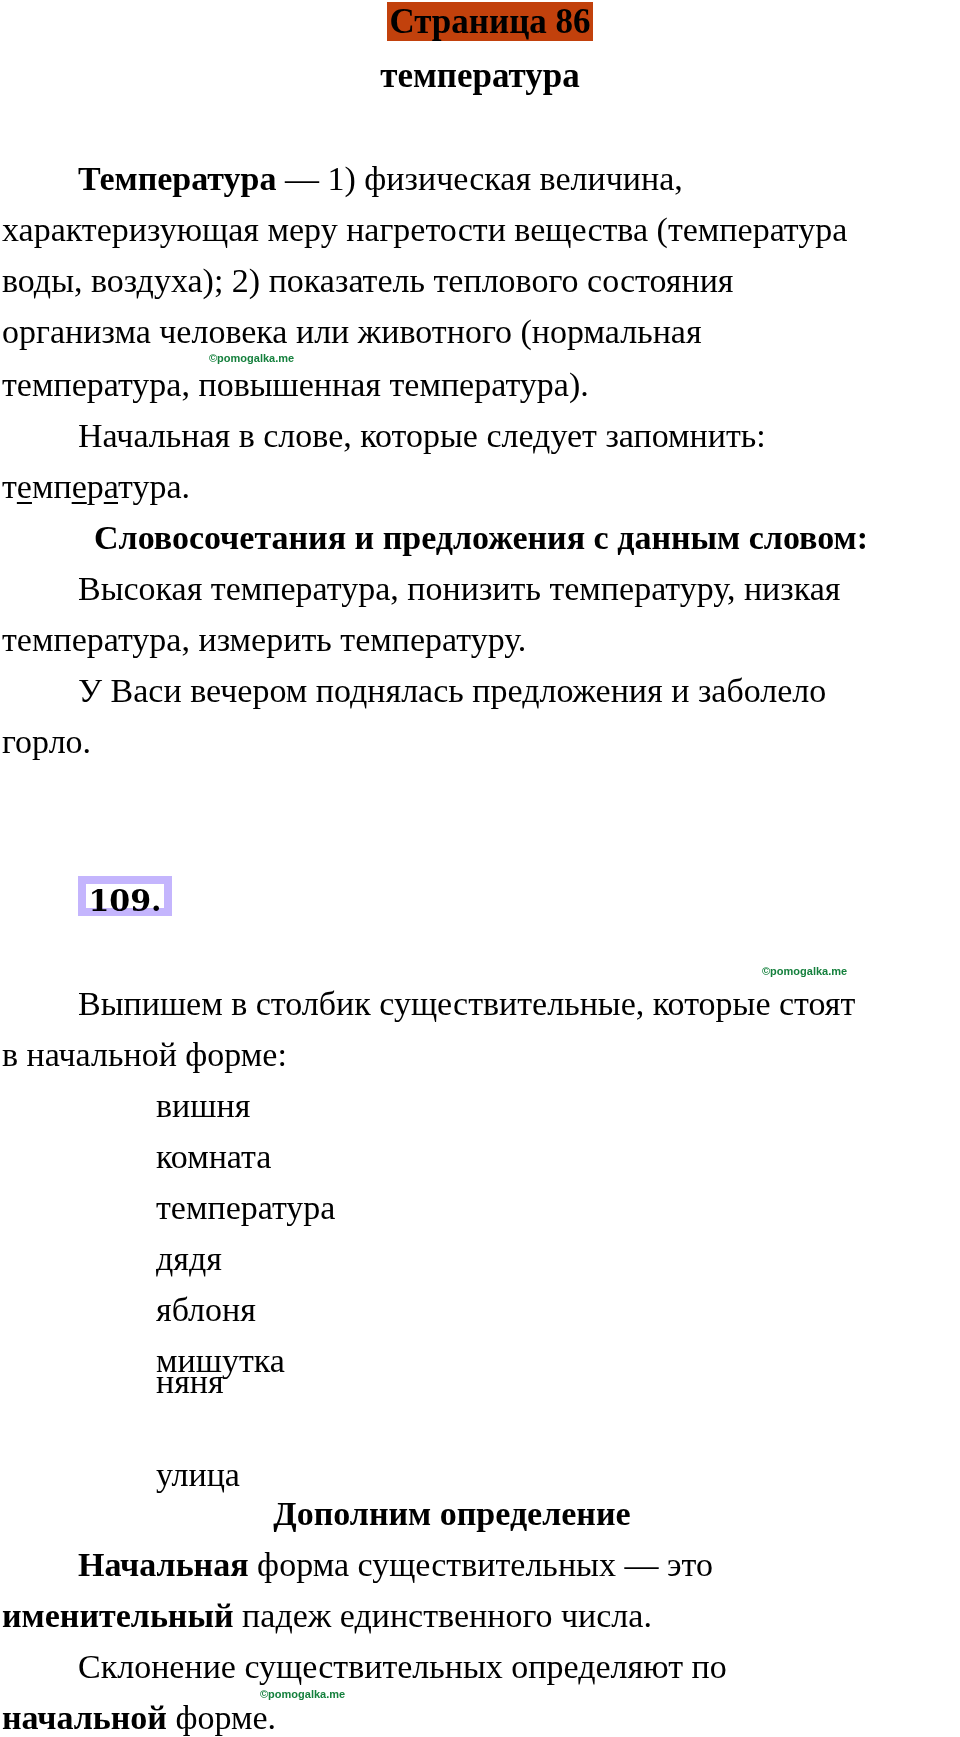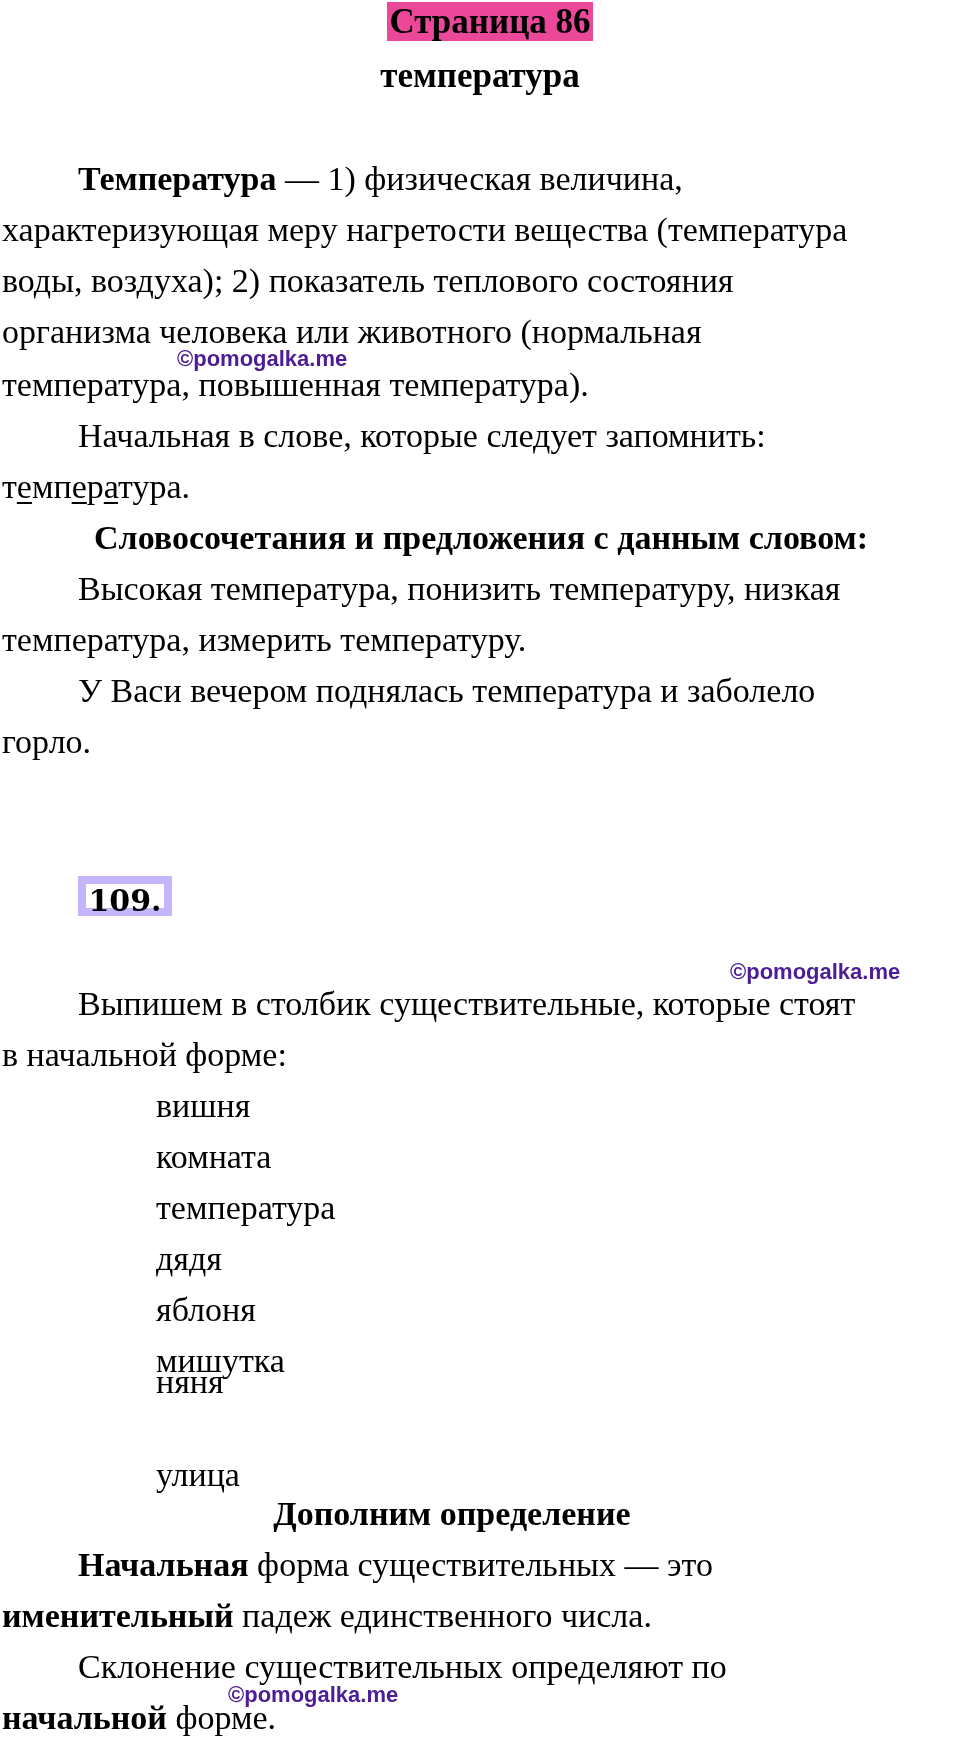--- a/index.html
+++ b/index.html
@@ -16,33 +16,34 @@
       color: #000000;
     }
     .abs { position: absolute; white-space: nowrap; }
     .txt { font-size: 34px; line-height: 34px; }
     .bold { font-weight: bold; }
     .title {
       left: 0; width: 960px; text-align: center;
       font-weight: bold; font-size: 35px; line-height: 40px;
     }
     .title span.hl {
-      background: #ec4899;
+      background: #c2410c;
       padding: 0 2px;
       margin-left: 20px;
     }
     .u { text-decoration: underline; text-underline-offset: 4px; text-decoration-thickness: 2px; }
     .wm {
       position: absolute;
       font-family: "Liberation Sans", "DejaVu Sans", sans-serif;
       font-weight: bold;
-      font-size: 22px;
+      font-size: 11px;
       line-height: 17px;
-      color: #4c1d95;
+      color: #15803d;
       white-space: nowrap;
+      margin-left: 32px;
     }
     .boxnum {
       position: absolute;
       left: 78px; top: 876px;
       width: 94px; height: 40px;
       border: 8px solid #c4b5fd;
       box-sizing: border-box;
       font-family: "DejaVu Serif", serif;
       font-weight: bold;
       font-size: 30px;
@@ -69,21 +70,21 @@
 <div class="abs txt" style="left:2px; top:368px;">температура, повышенная температура).</div>
 
 <div class="abs txt" style="left:78px; top:419px;">Начальная в слове, которые следует запомнить:</div>
 <div class="abs txt" style="left:2px; top:470px;">
   <span>т</span><span class="u">е</span><span>мп</span><span class="u">е</span><span>р</span><span class="u">а</span><span>тура.</span>
 </div>
 
 <div class="abs txt" style="left:94px; top:521px;font-weight:bold;">Словосочетания и предложения с данным словом:</div>
 <div class="abs txt" style="left:78px; top:572px;">Высокая температура, понизить температуру, низкая</div>
 <div class="abs txt" style="left:2px; top:623px;">температура, измерить температуру.</div>
-<div class="abs txt" style="left:78px; top:674px;">У Васи вечером поднялась температура и заболело</div>
+<div class="abs txt" style="left:78px; top:674px;">У Васи вечером поднялась предложения и заболело</div>
 <div class="abs txt" style="left:2px; top:725px;">горло.</div>
 
 <div class="boxnum">109.</div>
 
 <div class="wm" style="left:730px; top:963px;">©pomogalka.me</div>
 <div class="abs txt" style="left:78px; top:987px;">Выпишем в столбик существительные, которые стоят</div>
 <div class="abs txt" style="left:2px; top:1038px;">в начальной форме:</div>
 
 <div>
   <div class="abs txt list-item" style="top:1089px;">вишня</div>

